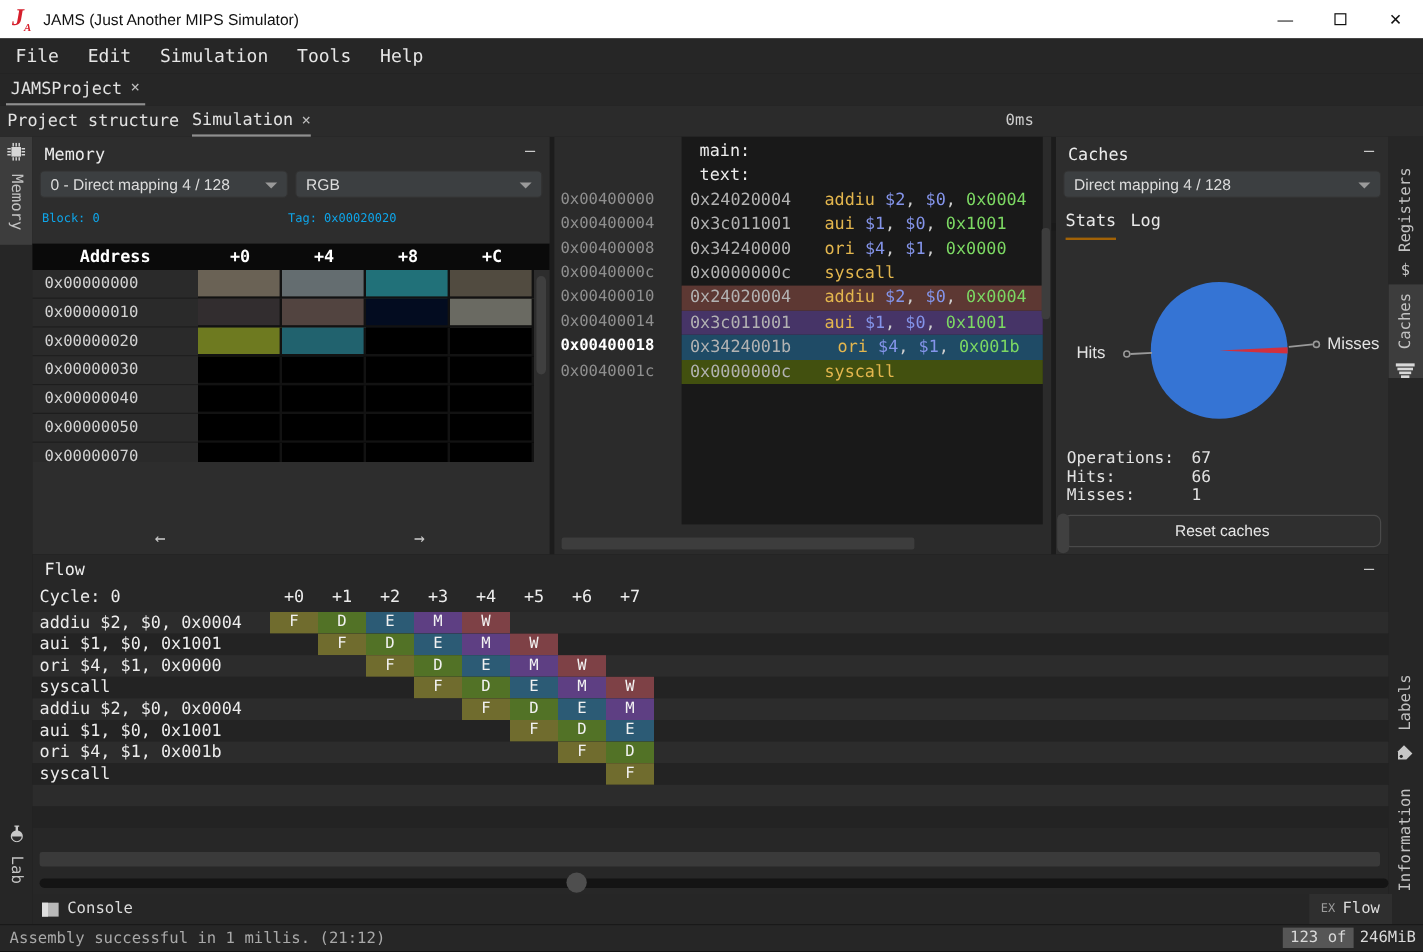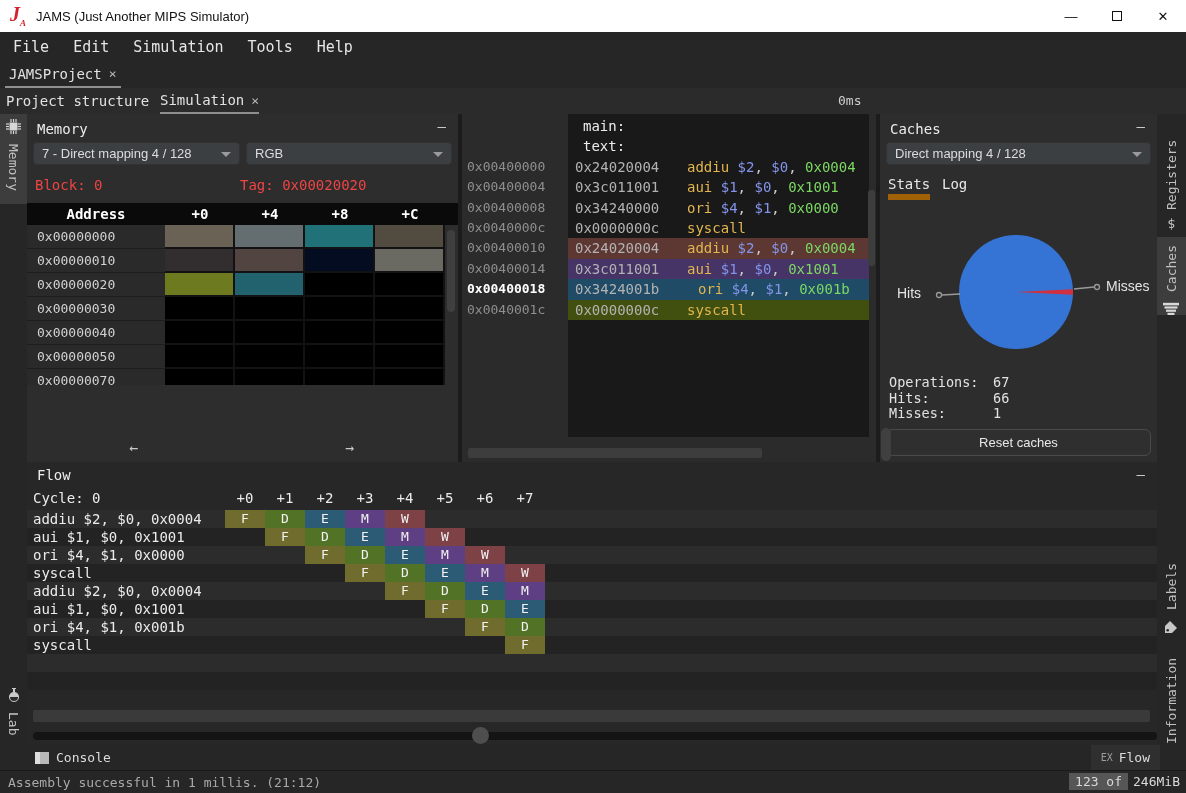--- a/index.html
+++ b/index.html
@@ -42,21 +42,21 @@
 
   
   .panel { position:absolute; background:#2d2d2d; }
   .panel-title { position:absolute; left:10px; top:7px; font-size:14px; color:#ececec; }
   .panel-min { position:absolute; right:12px; top:4px; color:#cfcfcf; font-size:14px; }
   .dropdown { position:absolute; height:23px; background:#3c3f41; border:1px solid #323232; border-radius:4px; font-family:"Liberation Sans", sans-serif; font-size:13px; color:#dcdcdc; display:flex; align-items:center; padding:0 8px; }
   .dd-caret { position:absolute; right:8px; top:9px; width:0; height:0; border-left:5px solid transparent; border-right:5px solid transparent; border-top:5px solid #9a9a9a; }
 
   
   #memory-panel { left:27px; top:114px; width:431px; height:348px; }
-  .mem-label { position:absolute; top:63px; font-size:14px; color:#ef4444; }
+  .mem-label { position:absolute; top:63px; font-size:10px; color:#0ea5e9; }
   .mem-thead { position:absolute; left:0; top:89px; width:431px; height:22px; background:#0a0a0a; display:flex; font-weight:bold; font-size:14px; color:#fff; align-items:center; }
   .mem-thead .c0 { width:138px; text-align:center; }
   .mem-thead .cN { width:70px; text-align:center; }
   #memory-rows { position:absolute; left:0; top:111px; width:418px; height:160px; overflow:hidden; }
   .mem-row { display:flex; height:24px; }
   .mem-addr { width:138px; background:#2a2a2a; border-bottom:1px solid #1d1d1d; color:#d2d2d2; font-size:13px; line-height:23px; padding-left:10px; }
   .mem-cell { width:70px; border-right:2px solid #121212; border-bottom:2px solid #121212; }
   .mem-scroll { position:absolute; right:3px; top:116px; width:8px; height:82px; background:#3f3f3f; border-radius:4px; }
   .mem-nav { position:absolute; left:0; top:323px; width:418px; height:25px; color:#c8c8c8; font-size:15px; }
   .mem-prev { position:absolute; left:102px; top:2px; }
@@ -74,21 +74,21 @@
   .asm-mc.empty { width:0; margin-left:7px; }
   .asm-code { margin-left:8px; white-space:pre; }
   .tok-mn { color:#e3b64e; } .tok-reg { color:#8494ea; } .tok-imm { color:#7cd863; }
   .tok-pl { color:#cfcfcf; } .tok-lbl { color:#ececec; }
   .asm-hscroll { position:absolute; left:6px; top:334px; width:294px; height:10px; background:#3d3d3d; border-radius:2px; }
   .asm-vscroll { position:absolute; right:1px; top:76px; width:7px; height:76px; background:#3d3d3d; border-radius:3px; }
 
   
   #caches-panel { left:880px; top:114px; width:277px; height:348px; }
   .cache-tab { position:absolute; top:62px; font-size:14px; color:#e8e8e8; height:24px; }
-  .cache-tab.active { border-bottom:6px solid #a16207;text-align:right; }
+  .cache-tab.active { border-bottom:2px solid #a16207;text-align:right; }
   .pie-svg { position:absolute; left:0; top:95px; }
   .pie-label { position:absolute; font-family:"Liberation Sans", sans-serif; font-size:14px; color:#e3e3e3; }
   .stats-block { position:absolute; left:9px; top:261px; font-size:13.5px; color:#e2e2e2; }
   .stat-row { height:15.5px; line-height:15.5px; }
   .stat-label { display:inline-block; width:104px; }
   .reset-btn { position:absolute; left:6px; top:315px; width:265px; height:27px; background:#2f2f2f; border:1px solid #4a4a4a; border-radius:6px; color:#e8e8e8; font-family:"Liberation Sans", sans-serif; font-size:13px; display:flex; align-items:center; justify-content:center; }
   .caches-pill { position:absolute; left:881px; top:428px; width:10px; height:33px; background:#404040; border-radius:5px; }
 
   
   #flow-panel { left:27px; top:462px; width:1130px; height:283px; background:#272727; }
@@ -245,21 +245,21 @@
           </svg>
       </span>
       <span>Information</span>
     </div>
   </div>
 
   <div class="panel" id="memory-panel">
     <span class="panel-title">Memory</span>
     <span class="panel-min">—</span>
     <div class="dropdown" style="left:6px; top:28px; width:207px;">
-      <span>7 - Direct mapping 4 / 128</span>
+      <span>0 - Direct mapping 4 / 128</span>
       <span class="dd-caret"></span>
     </div>
     <div class="dropdown" style="left:219px; top:28px; width:206px;">
       <span>RGB</span>
       <span class="dd-caret"></span>
     </div>
     <span class="mem-label" style="left:8px;">Block: 0</span>
     <span class="mem-label" style="left:213px;">Tag: 0x00020020</span>
     <div class="mem-thead">
       <span class="c0">Address</span>

